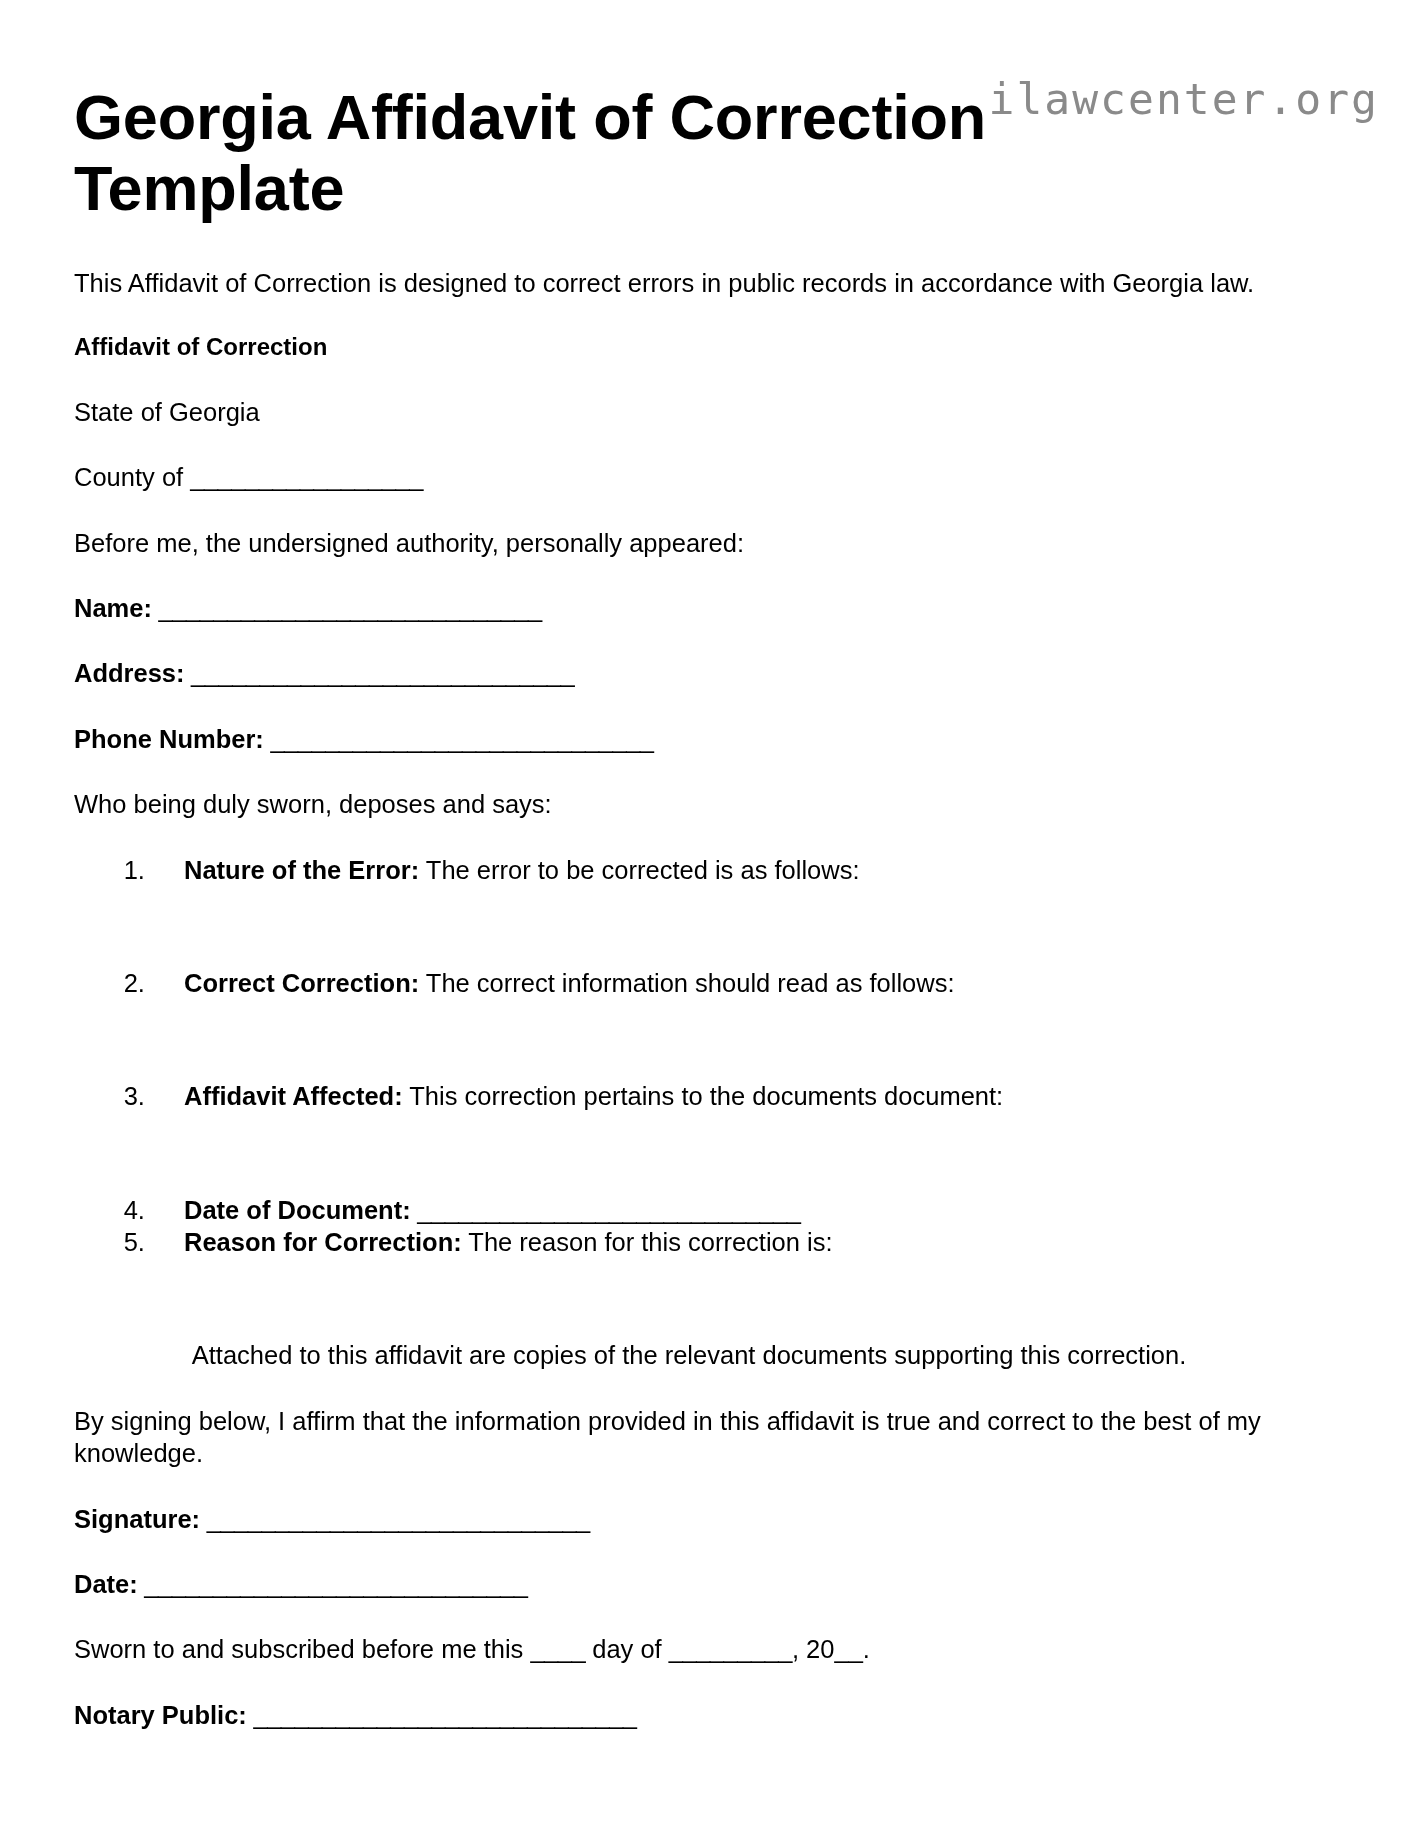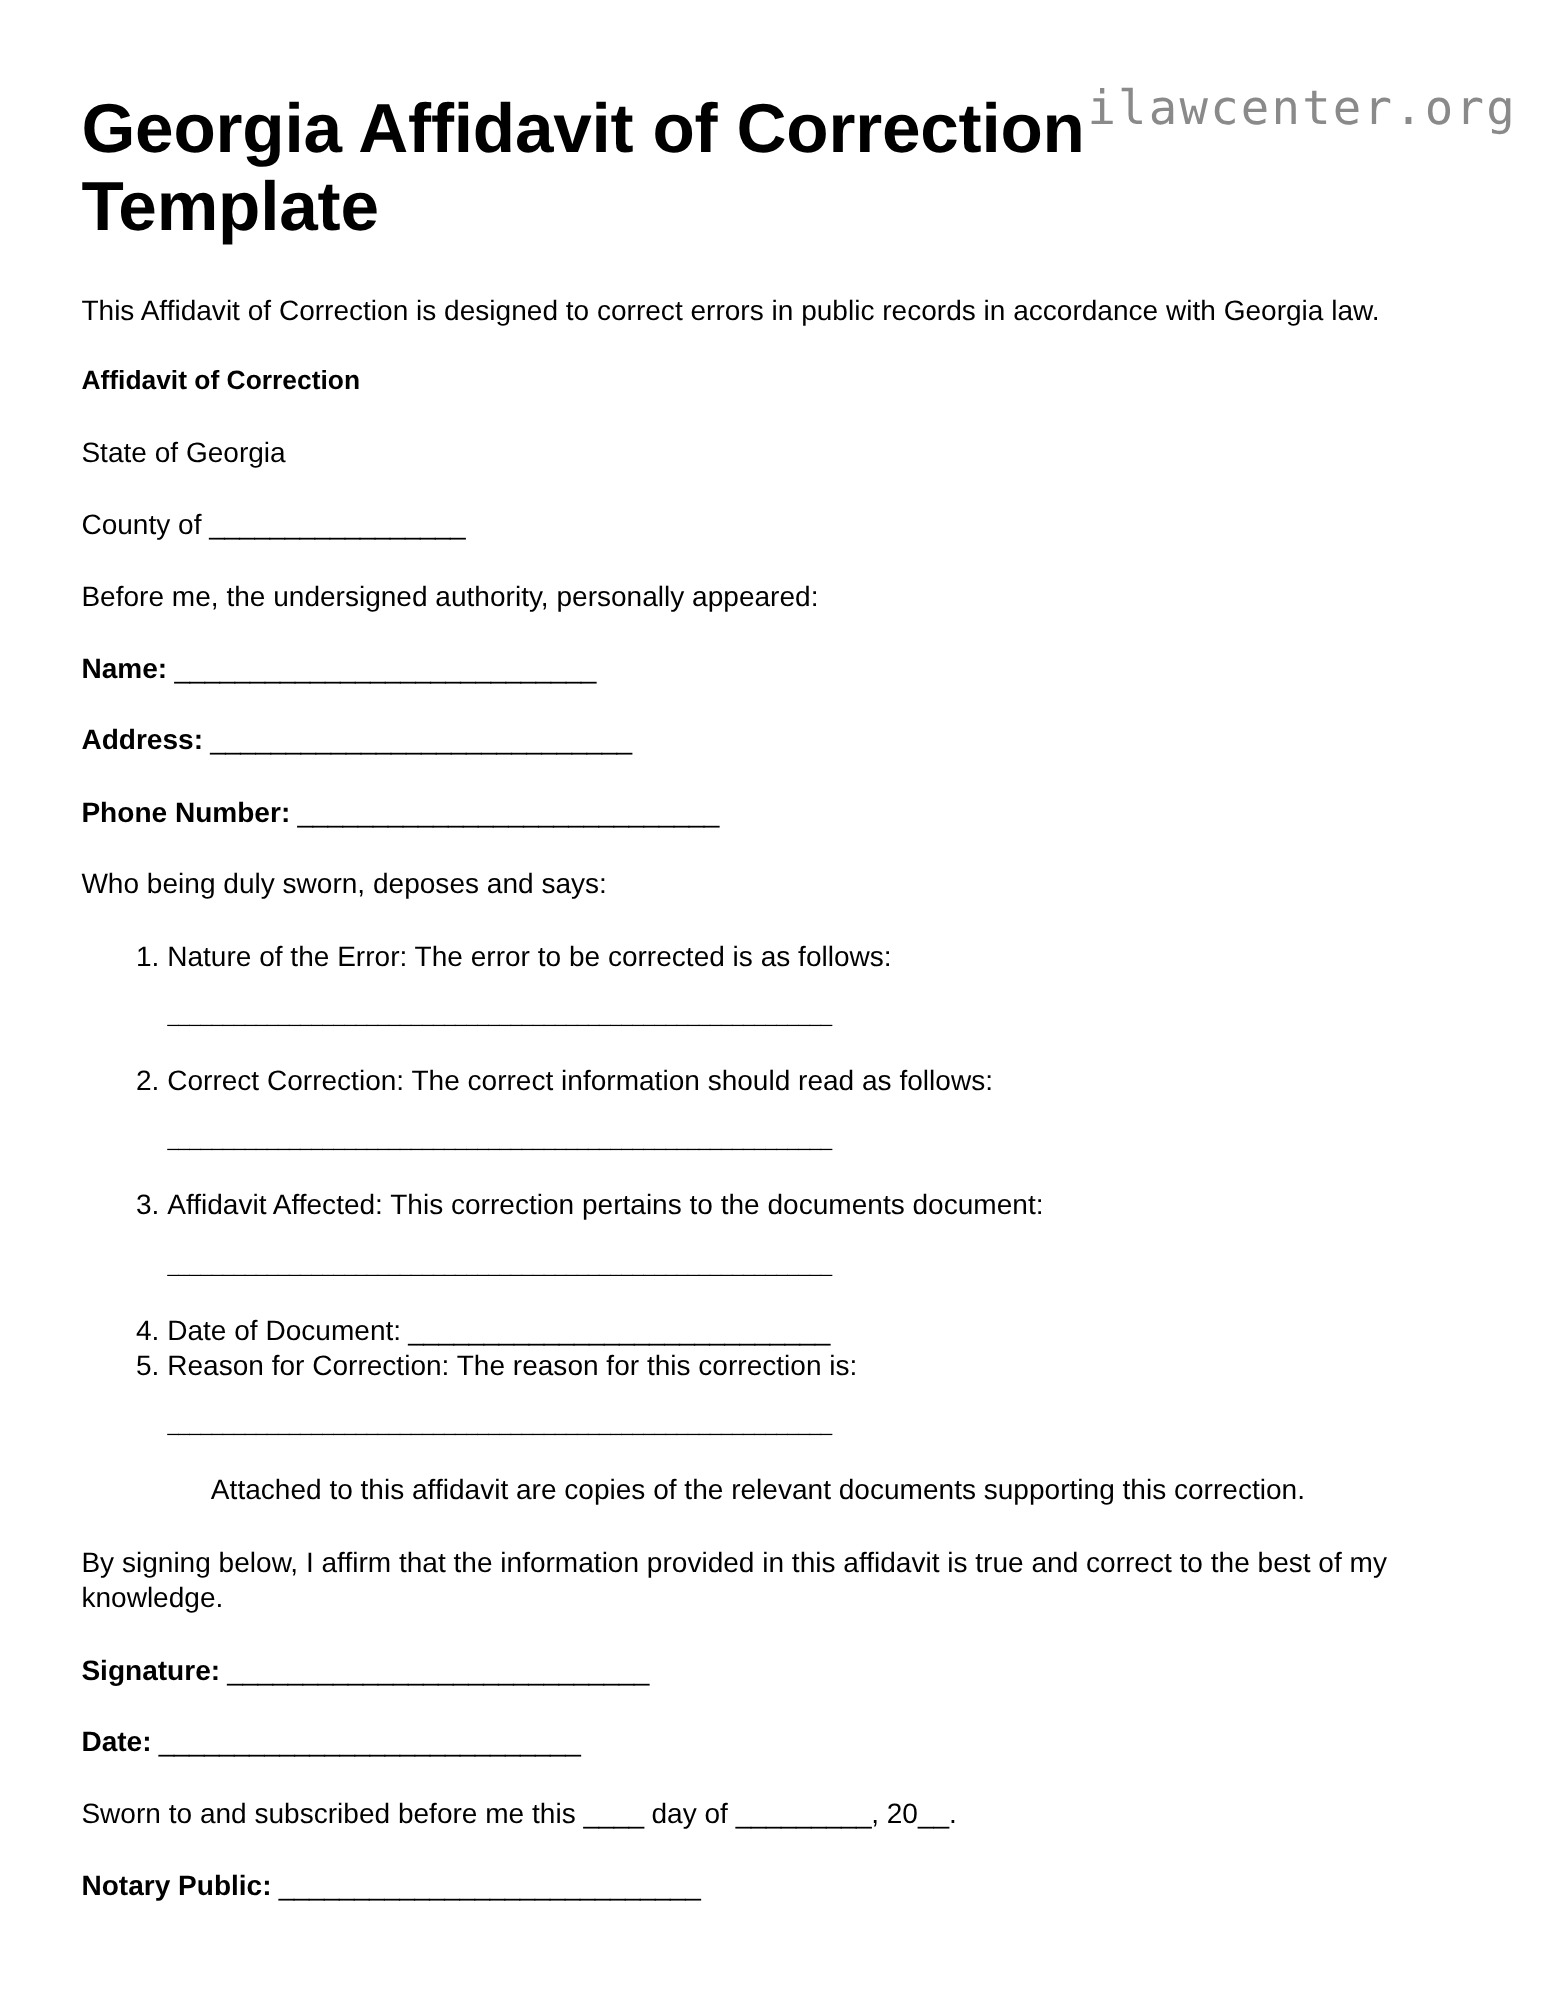--- a/index.html
+++ b/index.html
@@ -90,21 +90,22 @@
   }
   ol.items > li {
     line-height: 1.27;
     margin: 0;
     padding: 0;
   }
   ol.items > li .li-text {
     display: block;
   }
   ol.items > li .lead {
-    font-weight: normal;
+    font-weight: bold;
+    margin-left: 32px;
   }
   .rule-gap {
     display: block;
     height: 28px;
   }
   .long-rule {
     display: block;
     font-size: 19px;
     letter-spacing: -0.5px;
     line-height: 1.0;

